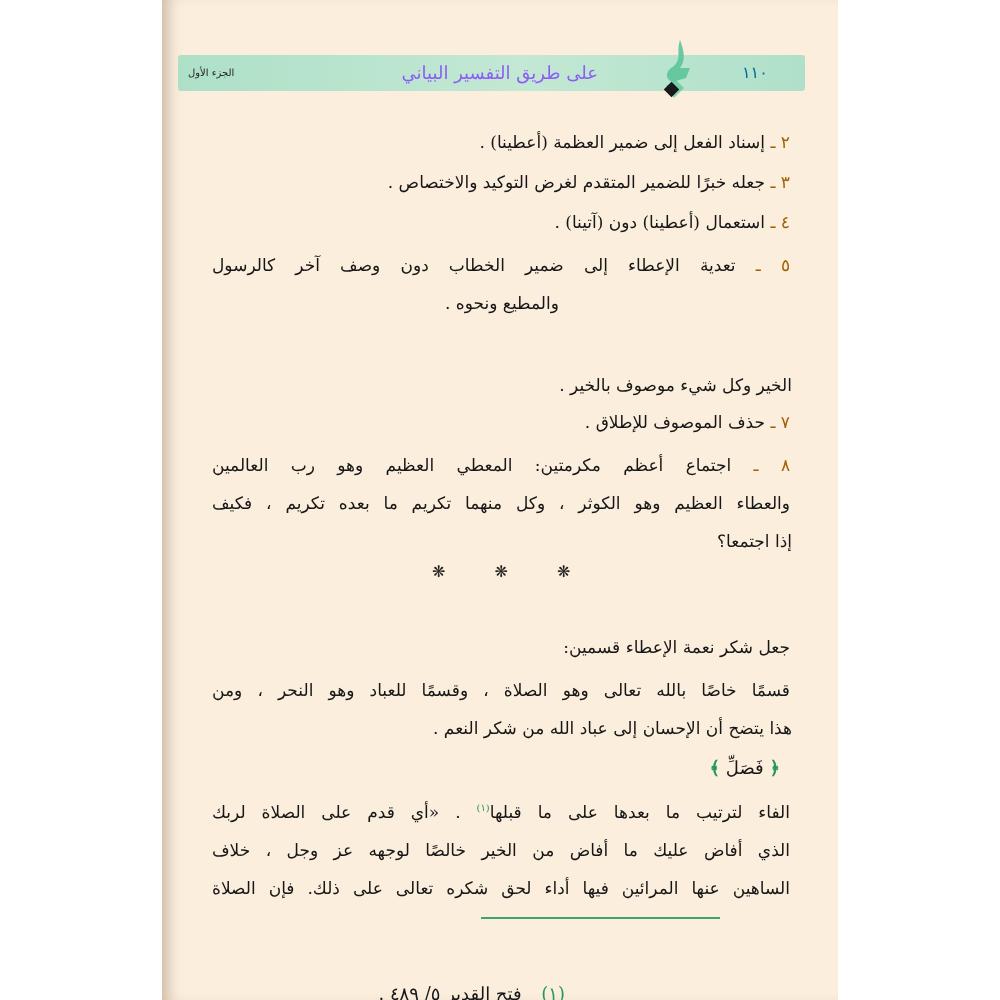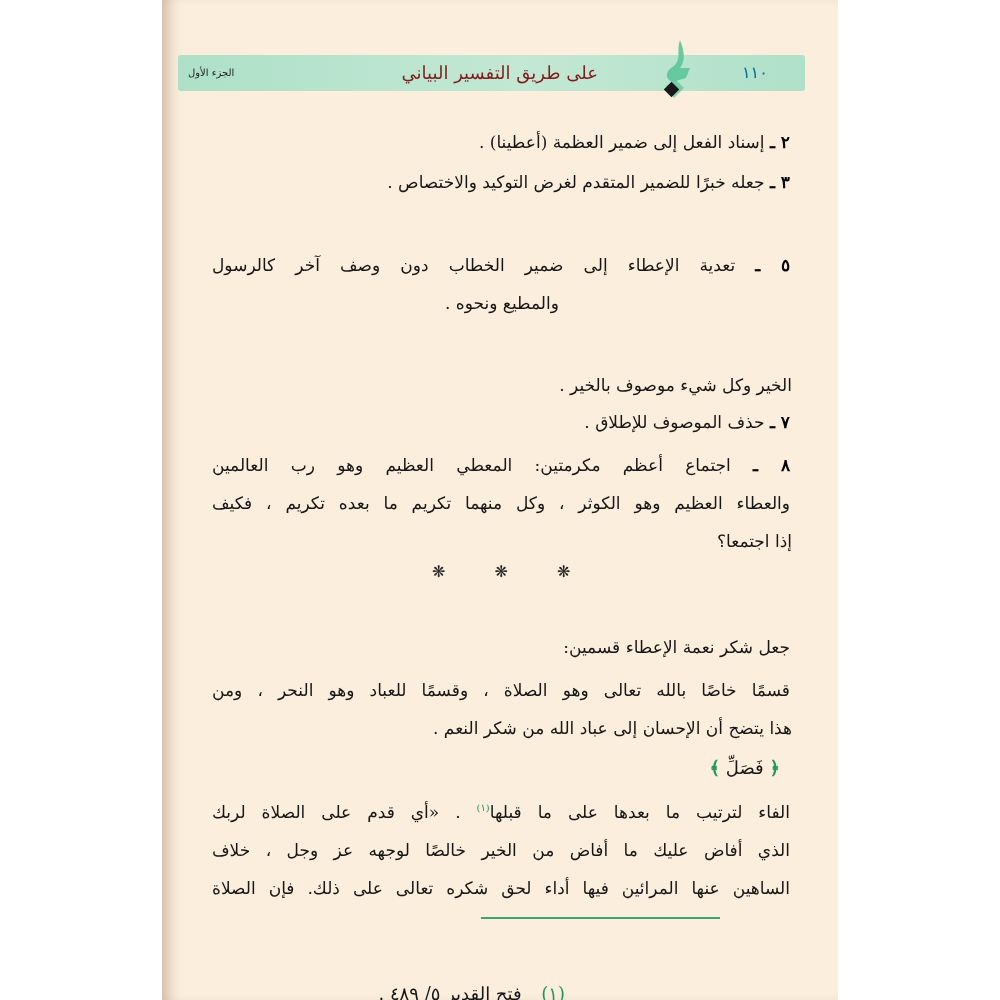--- a/index.html
+++ b/index.html
@@ -12,33 +12,33 @@
     background: #fbeedd;
     box-shadow: inset 14px 0 14px -8px rgba(120,90,60,0.35);
   }
   .header-band {
     position: absolute; left: 16px; top: 55px; width: 627px; height: 36px;
     background: linear-gradient(90deg, #aee0c8 0%, #c3e8d4 55%, #b0e0c9 100%);
     border-radius: 3px;
   }
   .running-title {
     position: absolute; right: 240px; top: 62px; direction: rtl;
-    font-size: 18px; color: #7f1d1d; font-family: "DejaVu Serif", serif; white-space: nowrap;
+    font-size: 18px; color: #8b5cf6; font-family: "DejaVu Serif", serif; white-space: nowrap;
   }
   .volume-label {
     position: absolute; left: 26px; top: 67px; direction: rtl;
     font-size: 10px; color: #222; white-space: nowrap;
   }
   .ornament { position: absolute; left: 490px; top: 38px; width: 50px; height: 70px; }
   .page-number {
     position: absolute; left: 580px; top: 63px; font-size: 16px; color: #0369a1; direction: rtl;
   }
   .line { position: absolute; right: 48px; direction: rtl; font-size: 17px; color: #161616; white-space: nowrap; }
   .line.full { left: 50px; text-align: justify; text-align-last: justify; }
-  .num { color: #000000; font-weight: bold; }
+  .num { color: #a16207; font-weight: normal; }
   .stars {
     position: absolute; left: 270px; top: 562px; font-size: 16px; color: #222; letter-spacing: 22px;
   }
   .verse { position: absolute; direction: rtl; font-size: 18px; color: #161616; white-space: nowrap; }
   .bracket { color: #1f9a5e; font-weight: bold; }
   .ayah-marker {
     display: inline-block; width: 22px; height: 22px; border: 2px solid #555; border-radius: 50%;
     font-size: 10px; line-height: 22px; text-align: center; vertical-align: middle; margin: 0 3px;
     background: #f6ecde;
   }
@@ -68,20 +68,24 @@
   <div class="line" style="top:132px">
     <span class="num">٢ ـ</span>
     <span>إسناد الفعل إلى ضمير العظمة (أعطينا) .</span>
   </div>
 
   <div class="line" style="top:172px">
     <span class="num">٣ ـ</span>
     <span>جعله خبرًا للضمير المتقدم لغرض التوكيد والاختصاص .</span>
   </div>
 
+  <div class="line" style="top:212px">
+    <span class="num">٤ ـ</span>
+    <span>استعمال (أعطينا) دون (آتينا) .</span>
+  </div>
 
   <div class="line full" style="top:255px">
     <span class="num">٥ ـ</span>
     <span>تعدية الإعطاء إلى ضمير الخطاب دون وصف آخر كالرسول</span>
   </div>
   <div class="line" style="top:293px; right:auto; left:50px; text-align:center; width:580px">والمطيع ونحوه .</div>
 
   <div class="line" style="top:375px; right:auto; left:50px; width:580px">الخير وكل شيء موصوف بالخير .</div>
 
   <div class="line" style="top:412px">

